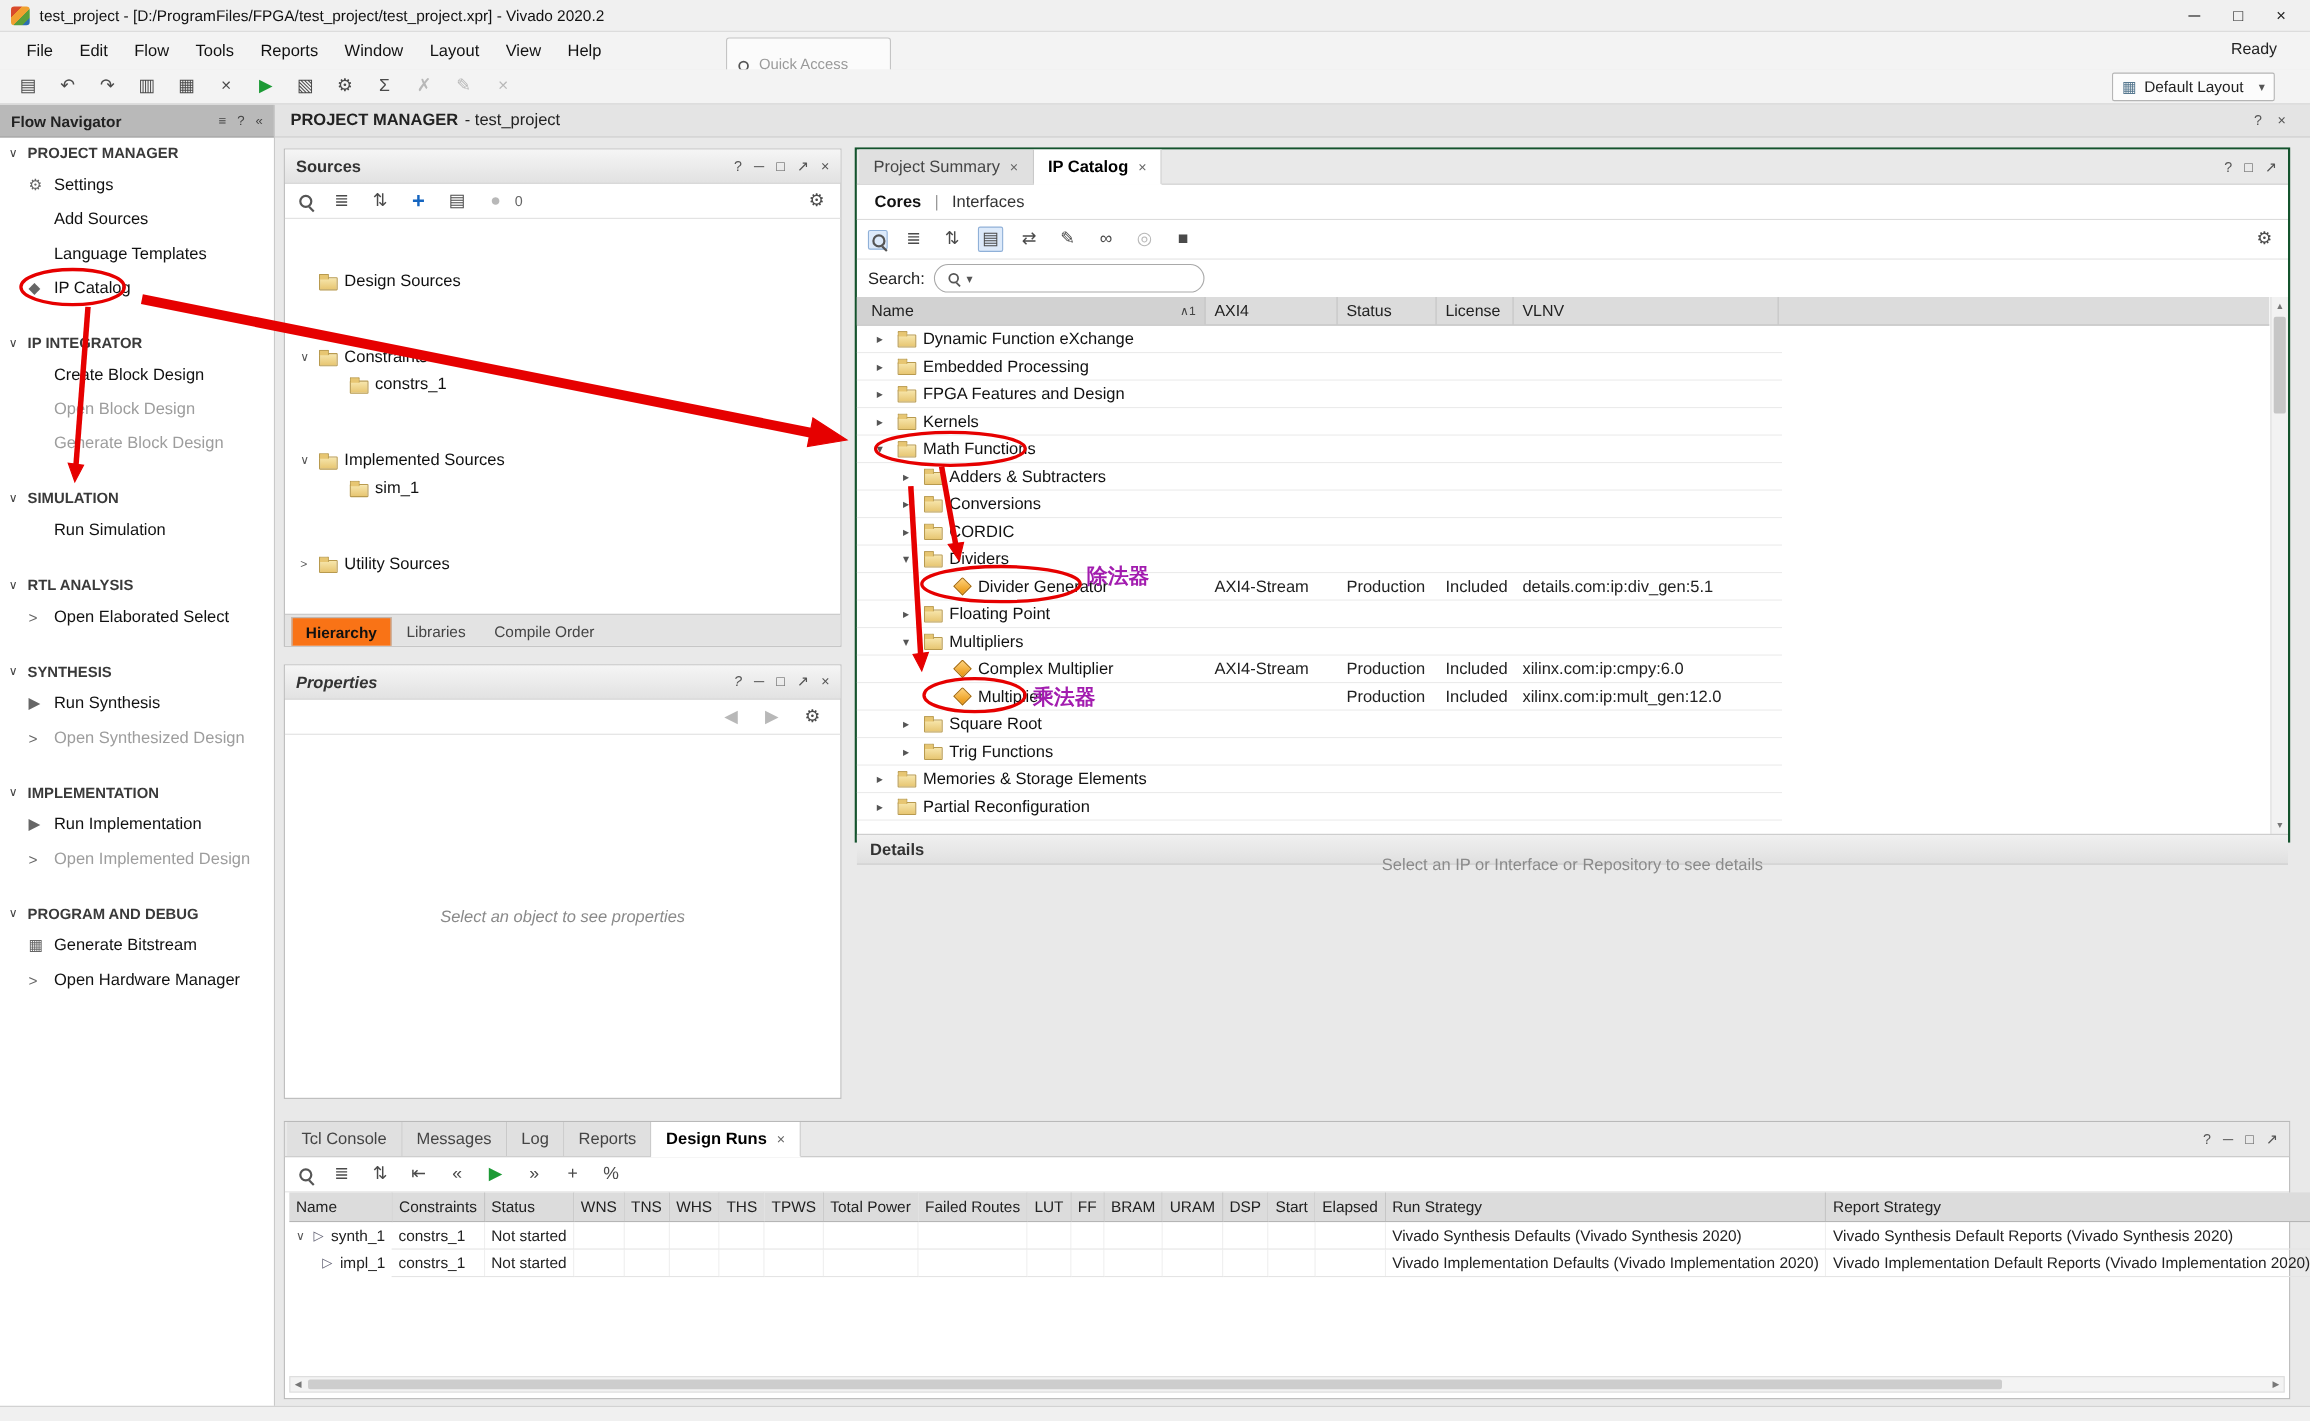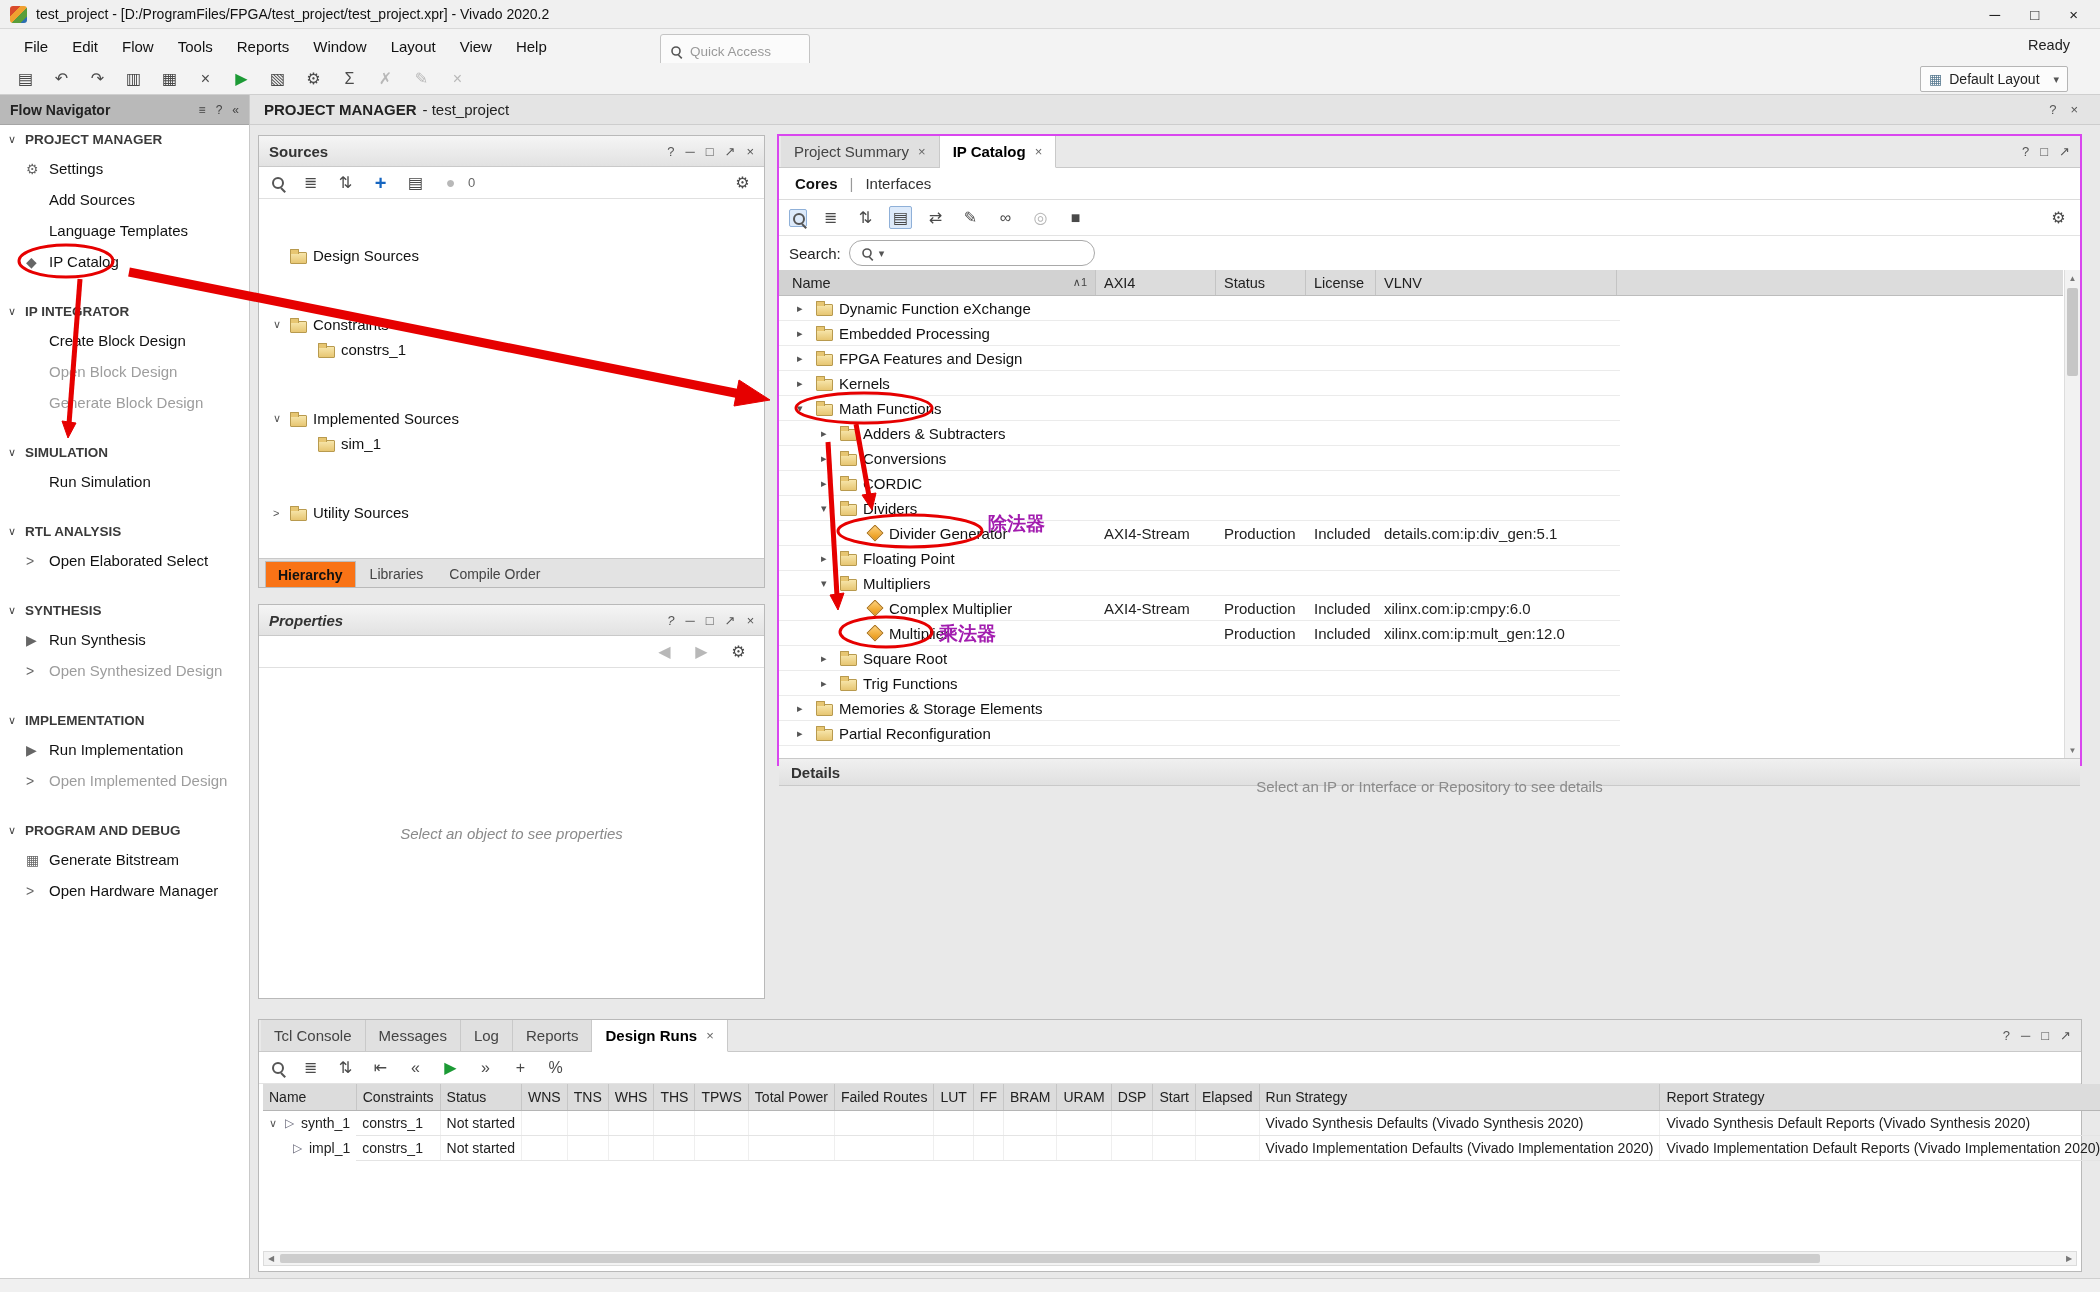--- a/index.html
+++ b/index.html
@@ -10,21 +10,21 @@
   .app-icon{width:17px;height:17px;border-radius:3px;
     background:linear-gradient(135deg,#d94a2b 0 30%,#f0a030 30% 55%,#5a9e3a 55% 80%,#2c6fb0 80%);}
   .title-text{font-size:14px;color:#111;}
   .win-controls{margin-left:auto;display:flex;gap:30px;padding-right:12px;color:#222;font-size:15px;}
   .winbtn{cursor:default;}
   .menubar{position:absolute;left:0;top:29px;width:2100px;height:34px;background:#f3f3f3;
     display:flex;align-items:center;padding:0 12px;z-index:3;}
   .menus{display:flex;}
   .menu-item{padding:5px 12px;font-size:15px;color:#111;}
   .quick-access{position:absolute;left:660px;top:5px;width:150px;height:24px;background:#fbfbfb;
-    border:1px solid #c4c4c4;border-radius:3px;display:flex;align-items:center;gap:5px;padding:16px 6px;color:#8a8a8a;}
+    border:1px solid #c4c4c4;border-radius:3px;display:flex;align-items:flex-start;gap:5px;padding:16px 6px;color:#8a8a8a;}
   .qa-text{font-size:13.5px;color:#9a9a9a;}
   .ready{position:absolute;right:30px;top:8px;font-size:14.5px;color:#222;}
   .toolbar{position:absolute;left:0;top:63px;width:2100px;height:32px;background:#f3f3f3;
     border-bottom:1px solid #cfcfcf;display:flex;align-items:center;padding:0 14px;z-index:3;}
   .tb-icons{display:flex;gap:13px;align-items:center;}
   .tbicon{width:23px;height:23px;display:inline-flex;align-items:center;justify-content:center;
     color:#4a4a4a;font-size:16px;line-height:1;}
   .tbicon.green{color:#1c9a35;}
   .tbicon.blue{color:#1565c0;font-weight:bold;font-size:20px;}
   .tbicon.dim{color:#b8b8b8;}
@@ -85,21 +85,21 @@
   .tlabel{margin-left:4px;white-space:nowrap;color:#111;}
   .bottom-tabs{position:absolute;left:0;bottom:0;right:0;height:29px;background:#e3e3e3;
     border-top:1px solid #c9c9c9;display:flex;align-items:flex-end;padding:0 6px;gap:2px;}
   .btab{height:26px;display:flex;align-items:center;padding:0 12px;font-size:14px;color:#444;}
   .btab.active{background:#f97316;border:1px solid #bdbdbd;border-bottom:none;font-weight:bold;color:#111;}
   #properties-panel{left:258px;top:604px;width:507px;height:395px;font-style:italic;}
   .prop-nav{height:32px;border-bottom:1px solid #e0e0e0;display:flex;align-items:center;
     justify-content:flex-end;gap:14px;padding:0 14px;color:#9ab0cc;}
   .empty-center{position:absolute;left:0;right:0;top:63px;bottom:0;display:flex;
     align-items:center;justify-content:center;color:#8a8a8a;font-size:15px;}
-  #ip-panel{left:777px;top:134px;width:1305px;height:632px;border:2px solid #d946ef;text-decoration:underline;}
+  #ip-panel{left:777px;top:134px;width:1305px;height:632px;border:2px solid #14532d;text-decoration:underline;}
   .ip-tabbar{position:absolute;left:0;top:0;right:0;height:32px;background:#e9e9e9;
     border-bottom:1px solid #c9c9c9;display:flex;align-items:stretch;padding-left:2px;}
   .doc-tab{display:flex;align-items:center;gap:9px;padding:0 13px;background:#e0e0e0;
     border-right:1px solid #c9c9c9;color:#444;font-size:15px;}
   .doc-tab.active{background:#fff;color:#000;font-weight:bold;margin-bottom:-1px;border-bottom:1px solid #fff;}
   .tab-x{font-size:13px;color:#666;font-weight:normal;}
   .ip-subtabs{position:absolute;left:0;top:32px;right:0;height:32px;background:#fff;
     border-bottom:1px solid #dcdcdc;display:flex;align-items:center;gap:12px;padding:0 16px;}
   .subtab{color:#333;}
   .subtab.active{font-weight:bold;color:#111;}

